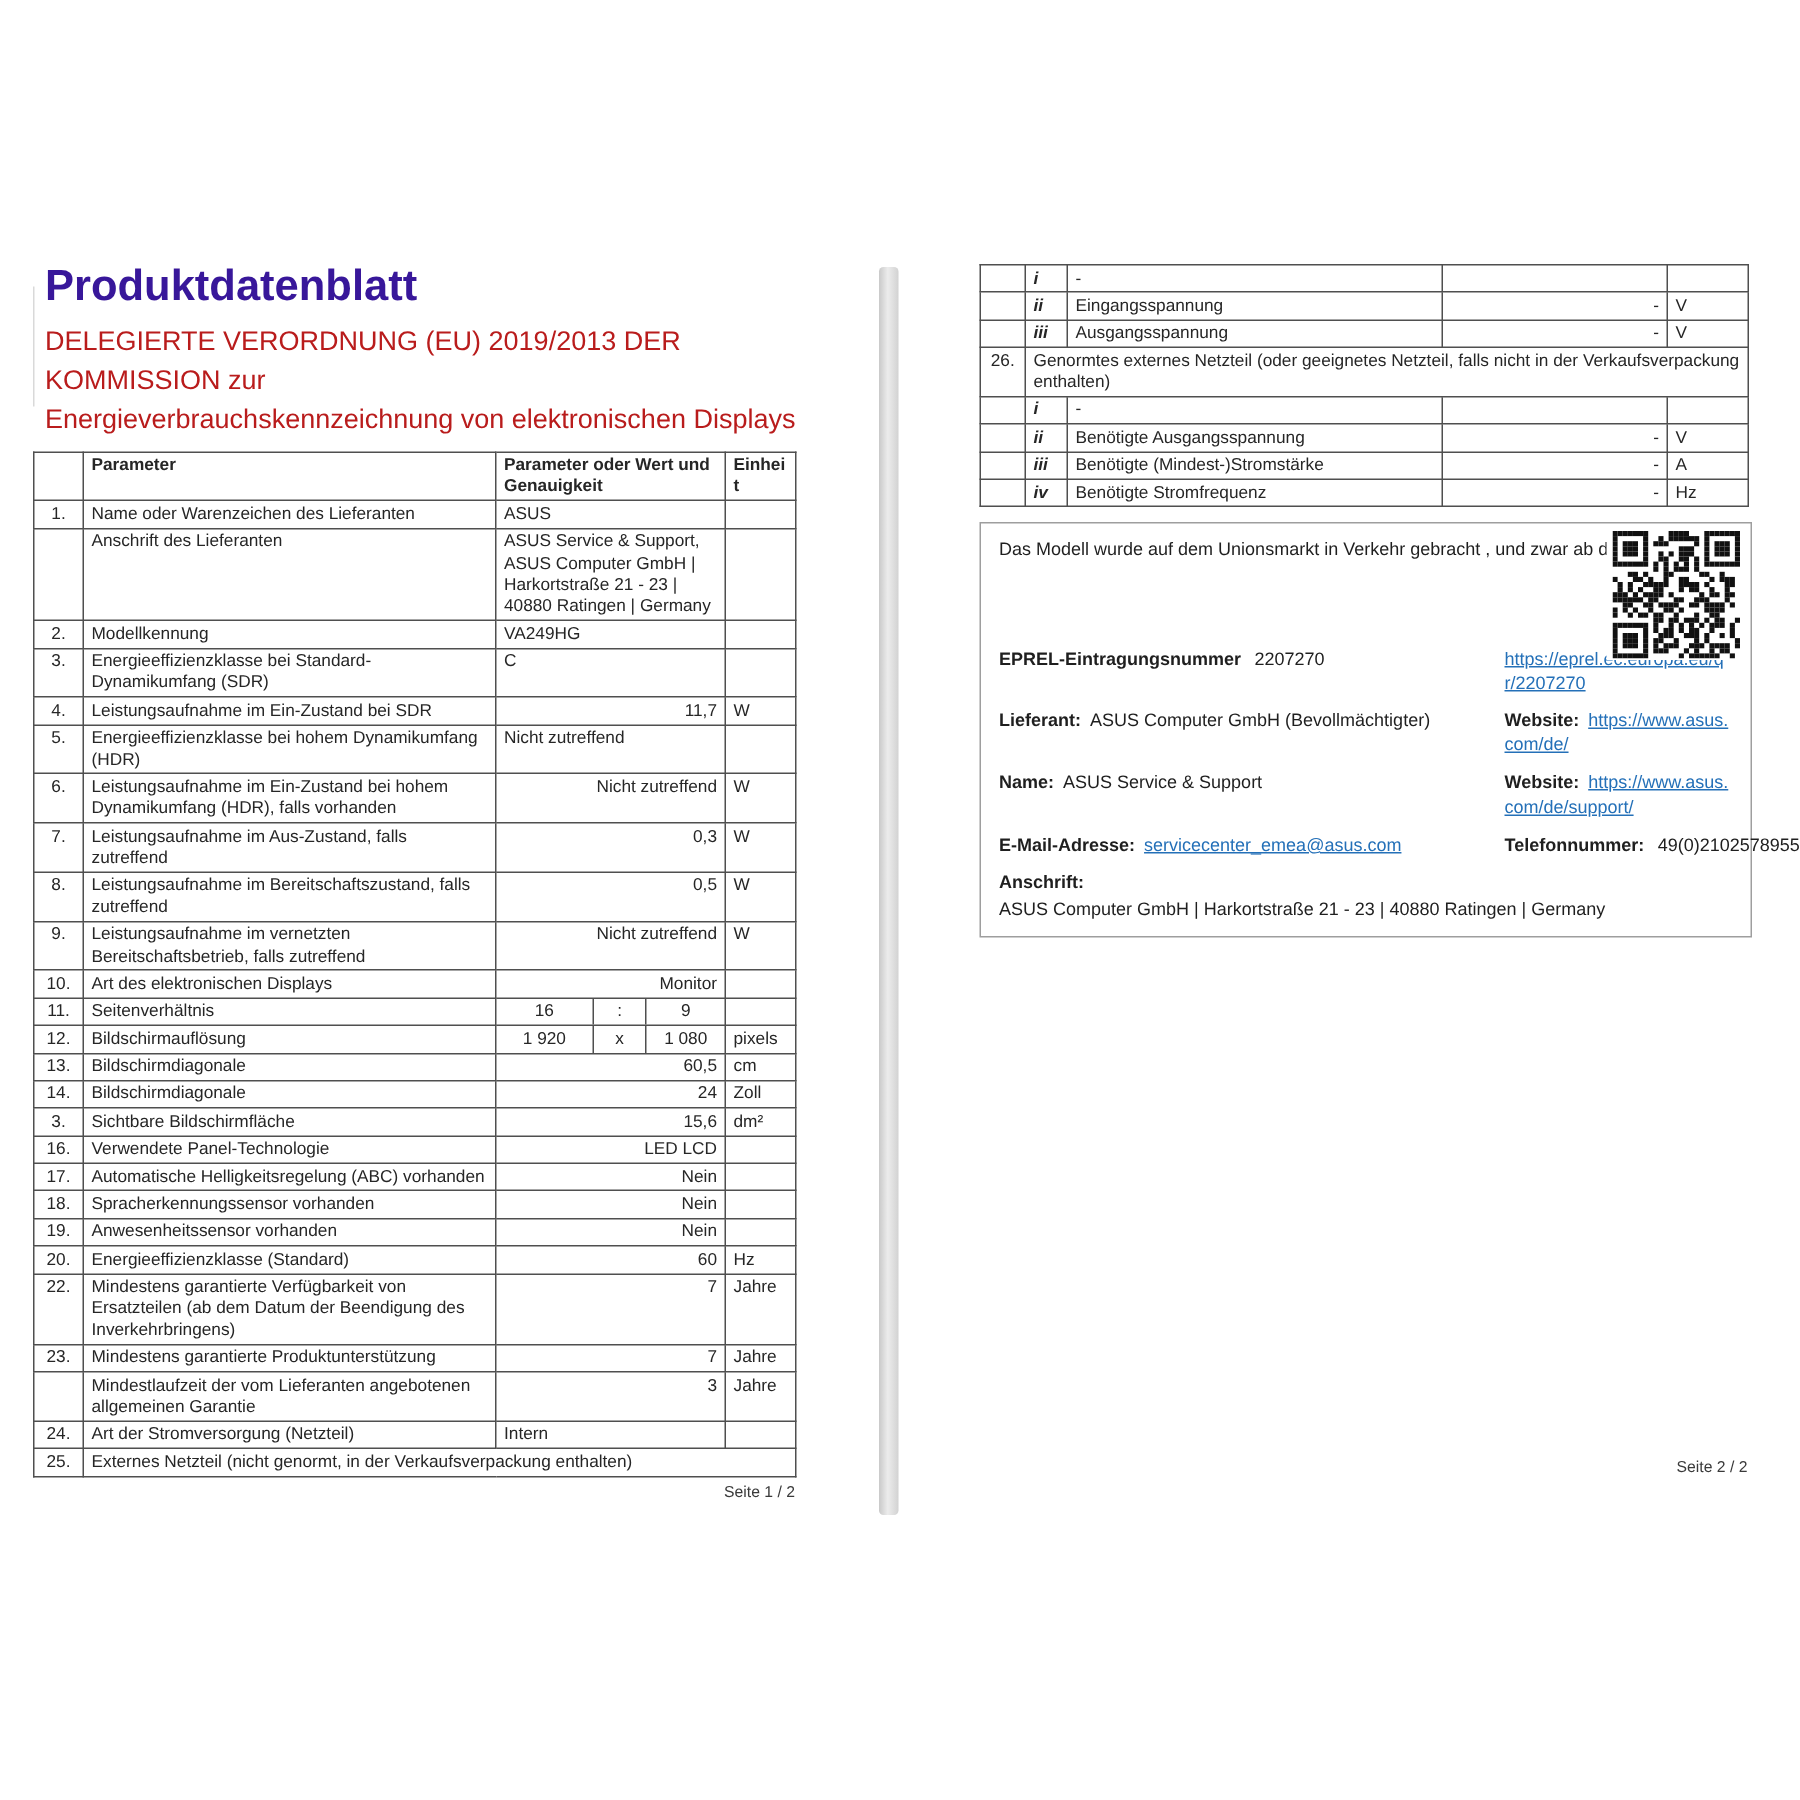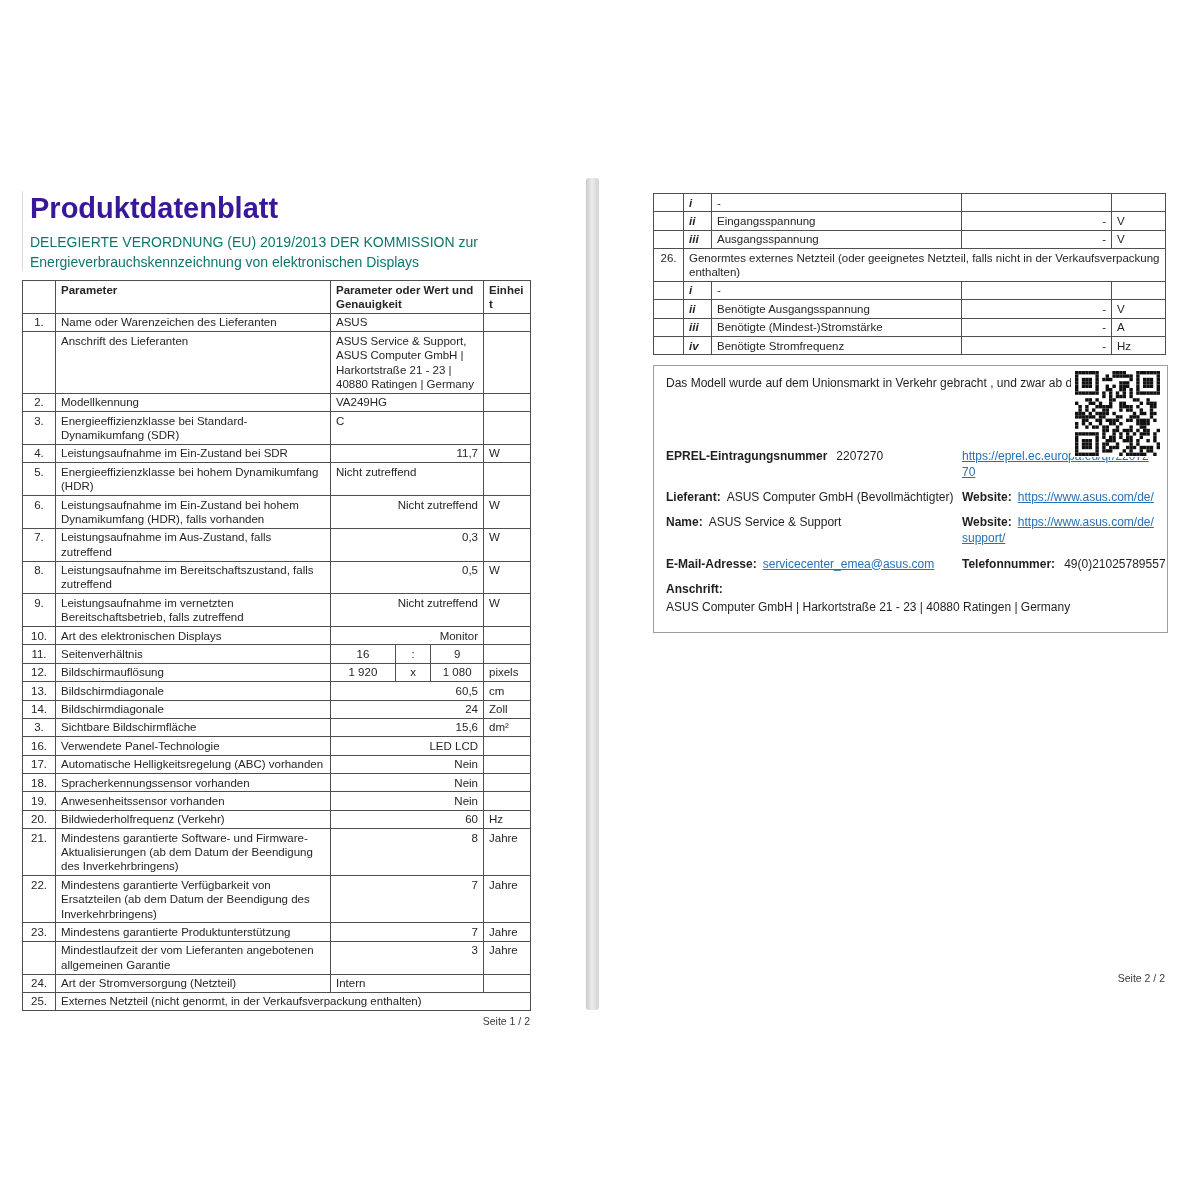--- a/index.html
+++ b/index.html
@@ -2,40 +2,40 @@
 <html lang="de"><head>
 <meta charset="utf-8">
 <style>
   html,body{margin:0;padding:0;}
   body{
     width:1200px;height:1200px;position:relative;background:#ffffff;
     font-family:"Liberation Sans", sans-serif;color:#2b2b2b;
     -webkit-font-smoothing:antialiased;
   }
   
-  .page{position:absolute;top:193px;}
+  .page{position:absolute;top:176px;}
   #page1{left:22px;width:511px;}
   #page2{left:653px;width:515px;}
 
   
   #divider{
     position:absolute;left:586px;top:178px;width:13px;height:832px;
     background:linear-gradient(90deg,#c9c9c9,#ececec 45%,#d2d2d2);
     border-radius:3px;
   }
   
   #page1-edge{position:absolute;left:22px;top:191px;width:1px;height:80px;background:#d9d9d9;}
 
   
   .p1-head{margin-left:8px;}
   .doc-title{
     margin:0;font-size:29px;line-height:1.1;font-weight:bold;
     color:#38179a;letter-spacing:0;
   }
-  .doc-subtitle{font-size:14px;line-height:1.44;color:#0f766e;margin-top:7px;}
+  .doc-subtitle{font-size:18px;line-height:1.44;color:#b91c1c;margin-top:7px;}
 
   
   table.sheet{
     border-collapse:collapse;table-layout:fixed;
     font-size:11.5px;line-height:1.25;color:#262626;margin-top:8px;
   }
   #t1{width:508px;}
   #t2{width:512px;margin-top:0;}
   table.sheet td,table.sheet th{
     border:1px solid #4f4f4f;padding:1.5px 5px;vertical-align:top;
@@ -59,21 +59,21 @@
     position:relative;margin-top:10px;border:1px solid #9e9e9e;
     box-sizing:border-box;width:515px;min-height:268px;
     padding:9px 12px 10px 12px;font-size:12px;line-height:1.35;color:#1f1f1f;
   }
   #market-line{
     white-space:nowrap;overflow:hidden;width:calc(100% - 2px);
     margin-bottom:56px;
   }
   #qr{position:absolute;top:3px;right:4px;width:92px;height:88px;background:#ffffff;
       display:flex;align-items:center;justify-content:center;}
-  .box-row{display:flex;margin-bottom:9px;}
+  .box-row{display:flex;margin-bottom:9px;gap:41px;}
   .box-left{flex:0 0 296px;padding-right:6px;box-sizing:border-box;}
   .box-right{flex:1;}
   .lbl{font-weight:bold;margin-right:6px;}
   .lbl.wide{margin-right:9px;}
   a.link{color:#2470b8;text-decoration:underline;cursor:pointer;}
   .box-right a.link{word-break:break-all;}
   .solo{margin-bottom:9px;}
   #address-line{margin-top:2px;}
 
   
@@ -239,29 +239,23 @@
           <td class="unit"></td>
         </tr>
         <tr>
           <td class="num">19.</td>
           <td>Anwesenheitssensor vorhanden</td>
           <td class="value right">Nein</td>
           <td class="unit"></td>
         </tr>
         <tr>
           <td class="num">20.</td>
-          <td>Bildwiederholfrequenz (Verkehr)</td>
+          <td>Energieeffizienzklasse (Standard)</td>
           <td class="value right">60</td>
           <td class="unit">Hz</td>
-        </tr>
-        <tr>
-          <td class="num">21.</td>
-          <td>Mindestens garantierte Software- und Firmware-Aktualisierungen (ab dem Datum der Beendigung des Inverkehrbringens)</td>
-          <td class="value right">8</td>
-          <td class="unit">Jahre</td>
         </tr>
         <tr>
           <td class="num">22.</td>
           <td>Mindestens garantierte Verfügbarkeit von Ersatzteilen (ab dem Datum der Beendigung des Inverkehrbringens)</td>
           <td class="value right">7</td>
           <td class="unit">Jahre</td>
         </tr>
         <tr>
           <td class="num">23.</td>
           <td>Mindestens garantierte Produktunterstützung</td>

